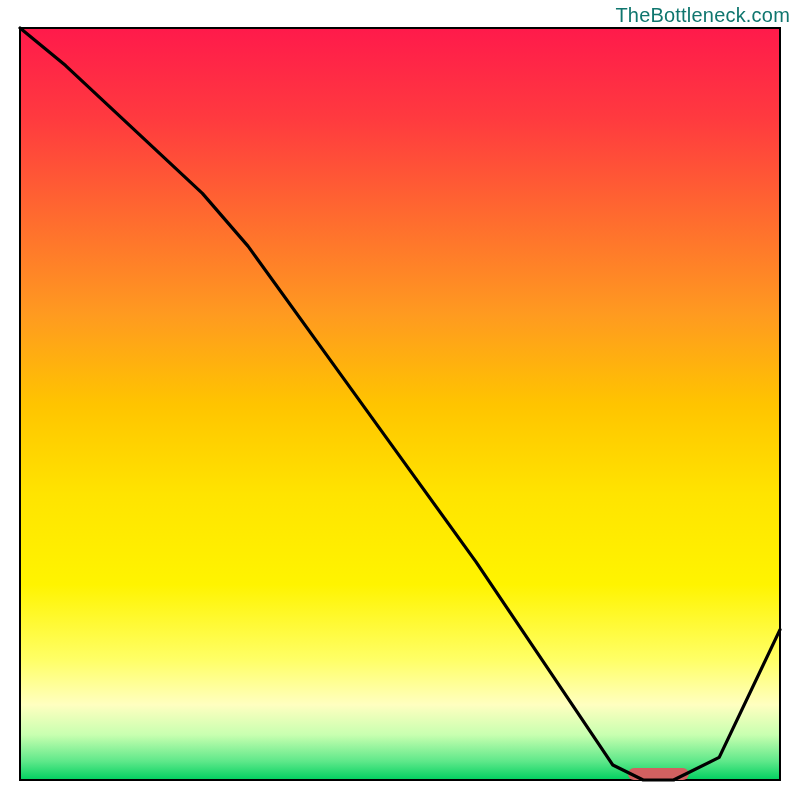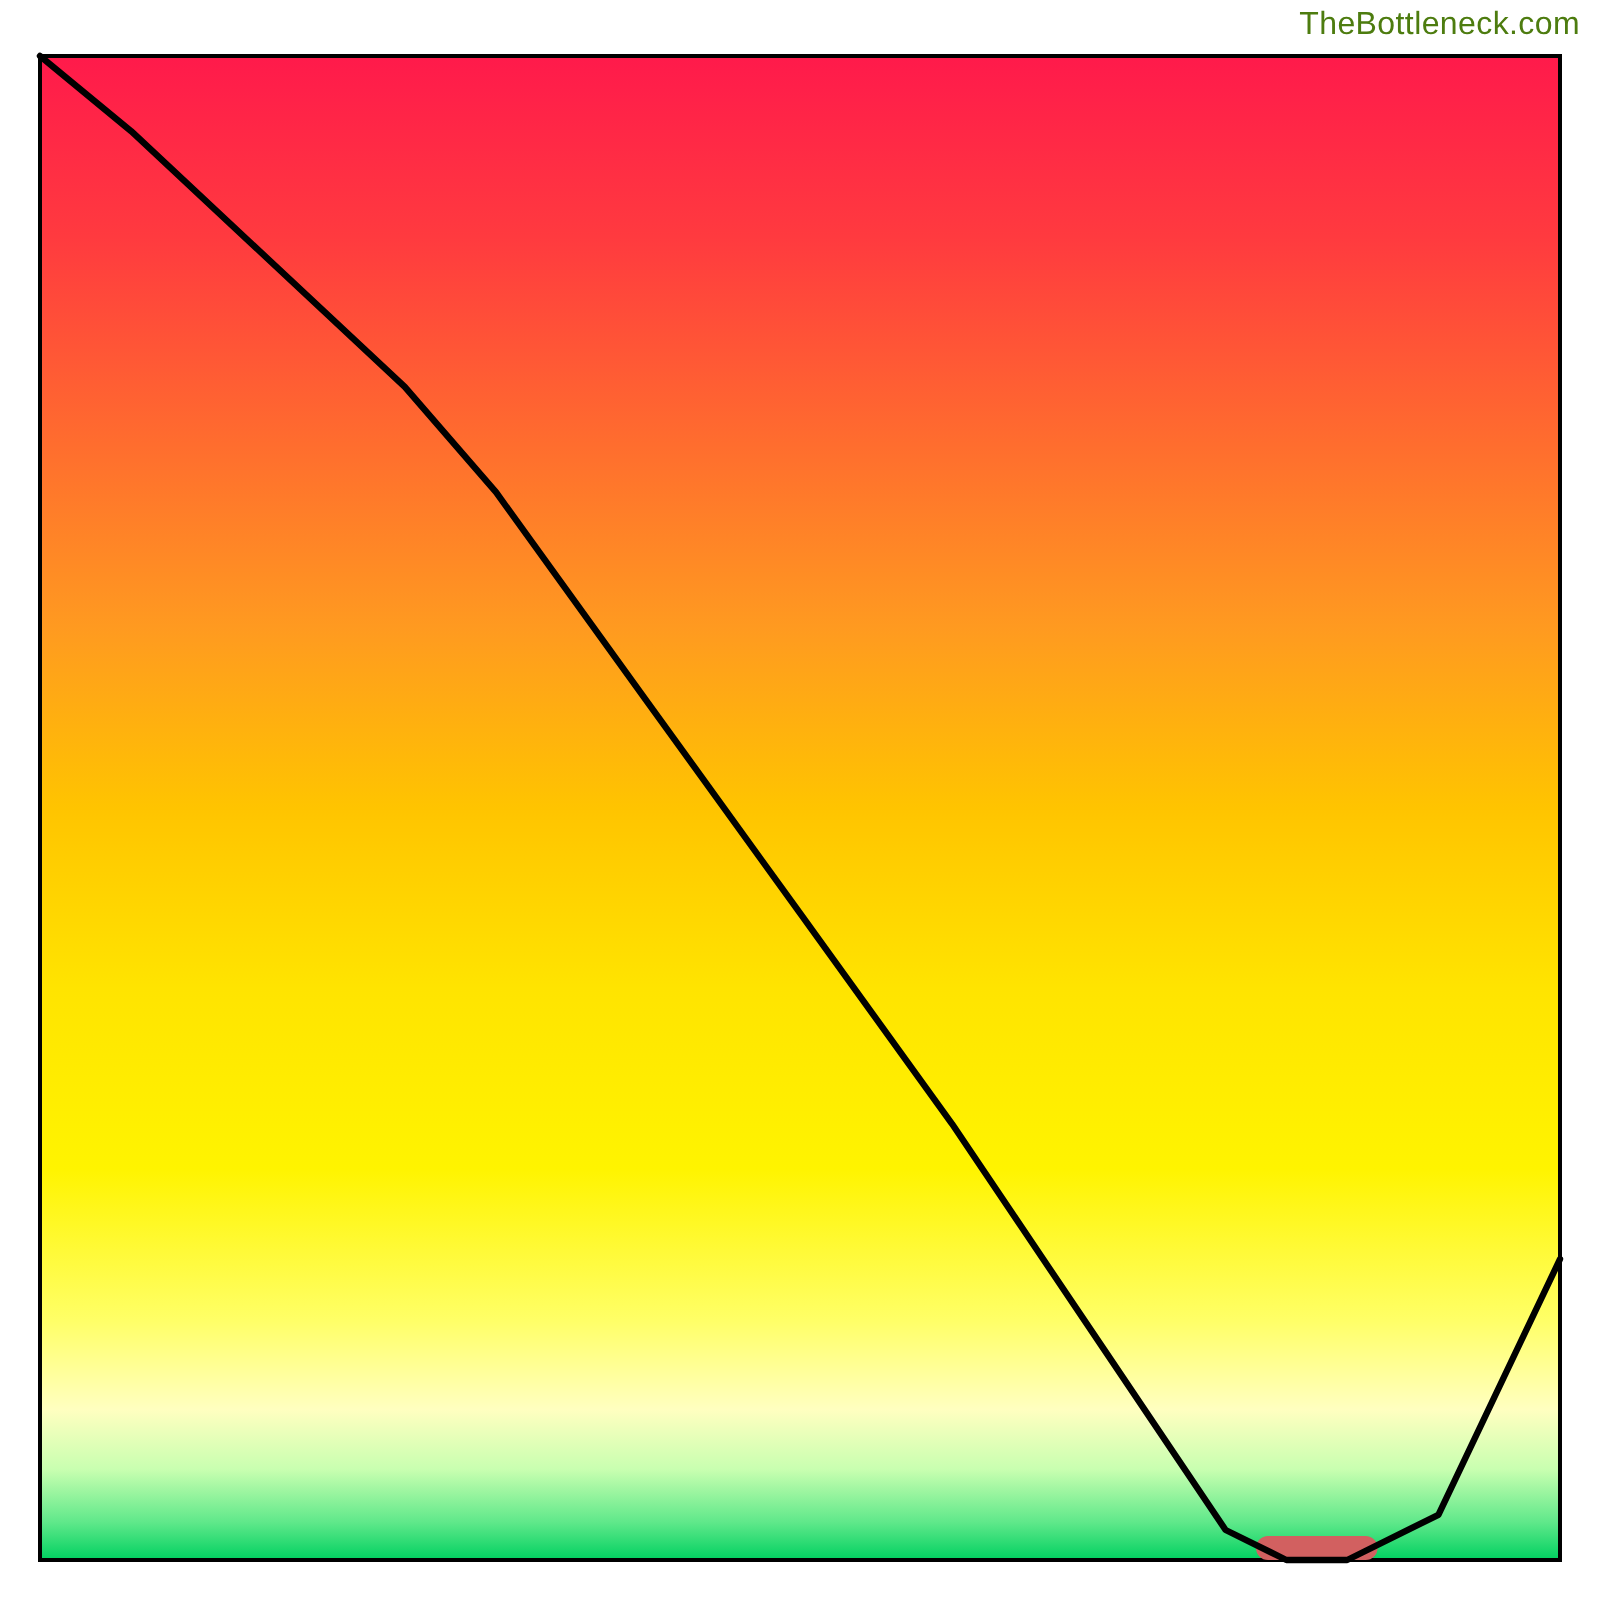--- a/index.html
+++ b/index.html
@@ -12,22 +12,22 @@
   }
   .container {
     position: relative;
     width: 800px;
     height: 800px;
   }
   .watermark {
     position: absolute;
     top: 4px;
     right: 10px;
-    color: #4d7c0f;
-    font-size: 16px;
+    color: #0f766e;
+    font-size: 20px;
     font-weight: 500;
     letter-spacing: 0.2px;
     z-index: 50;
   }
   svg.chart {
     position: absolute;
     top: 0;
     left: 0;
     display: block;
   }

